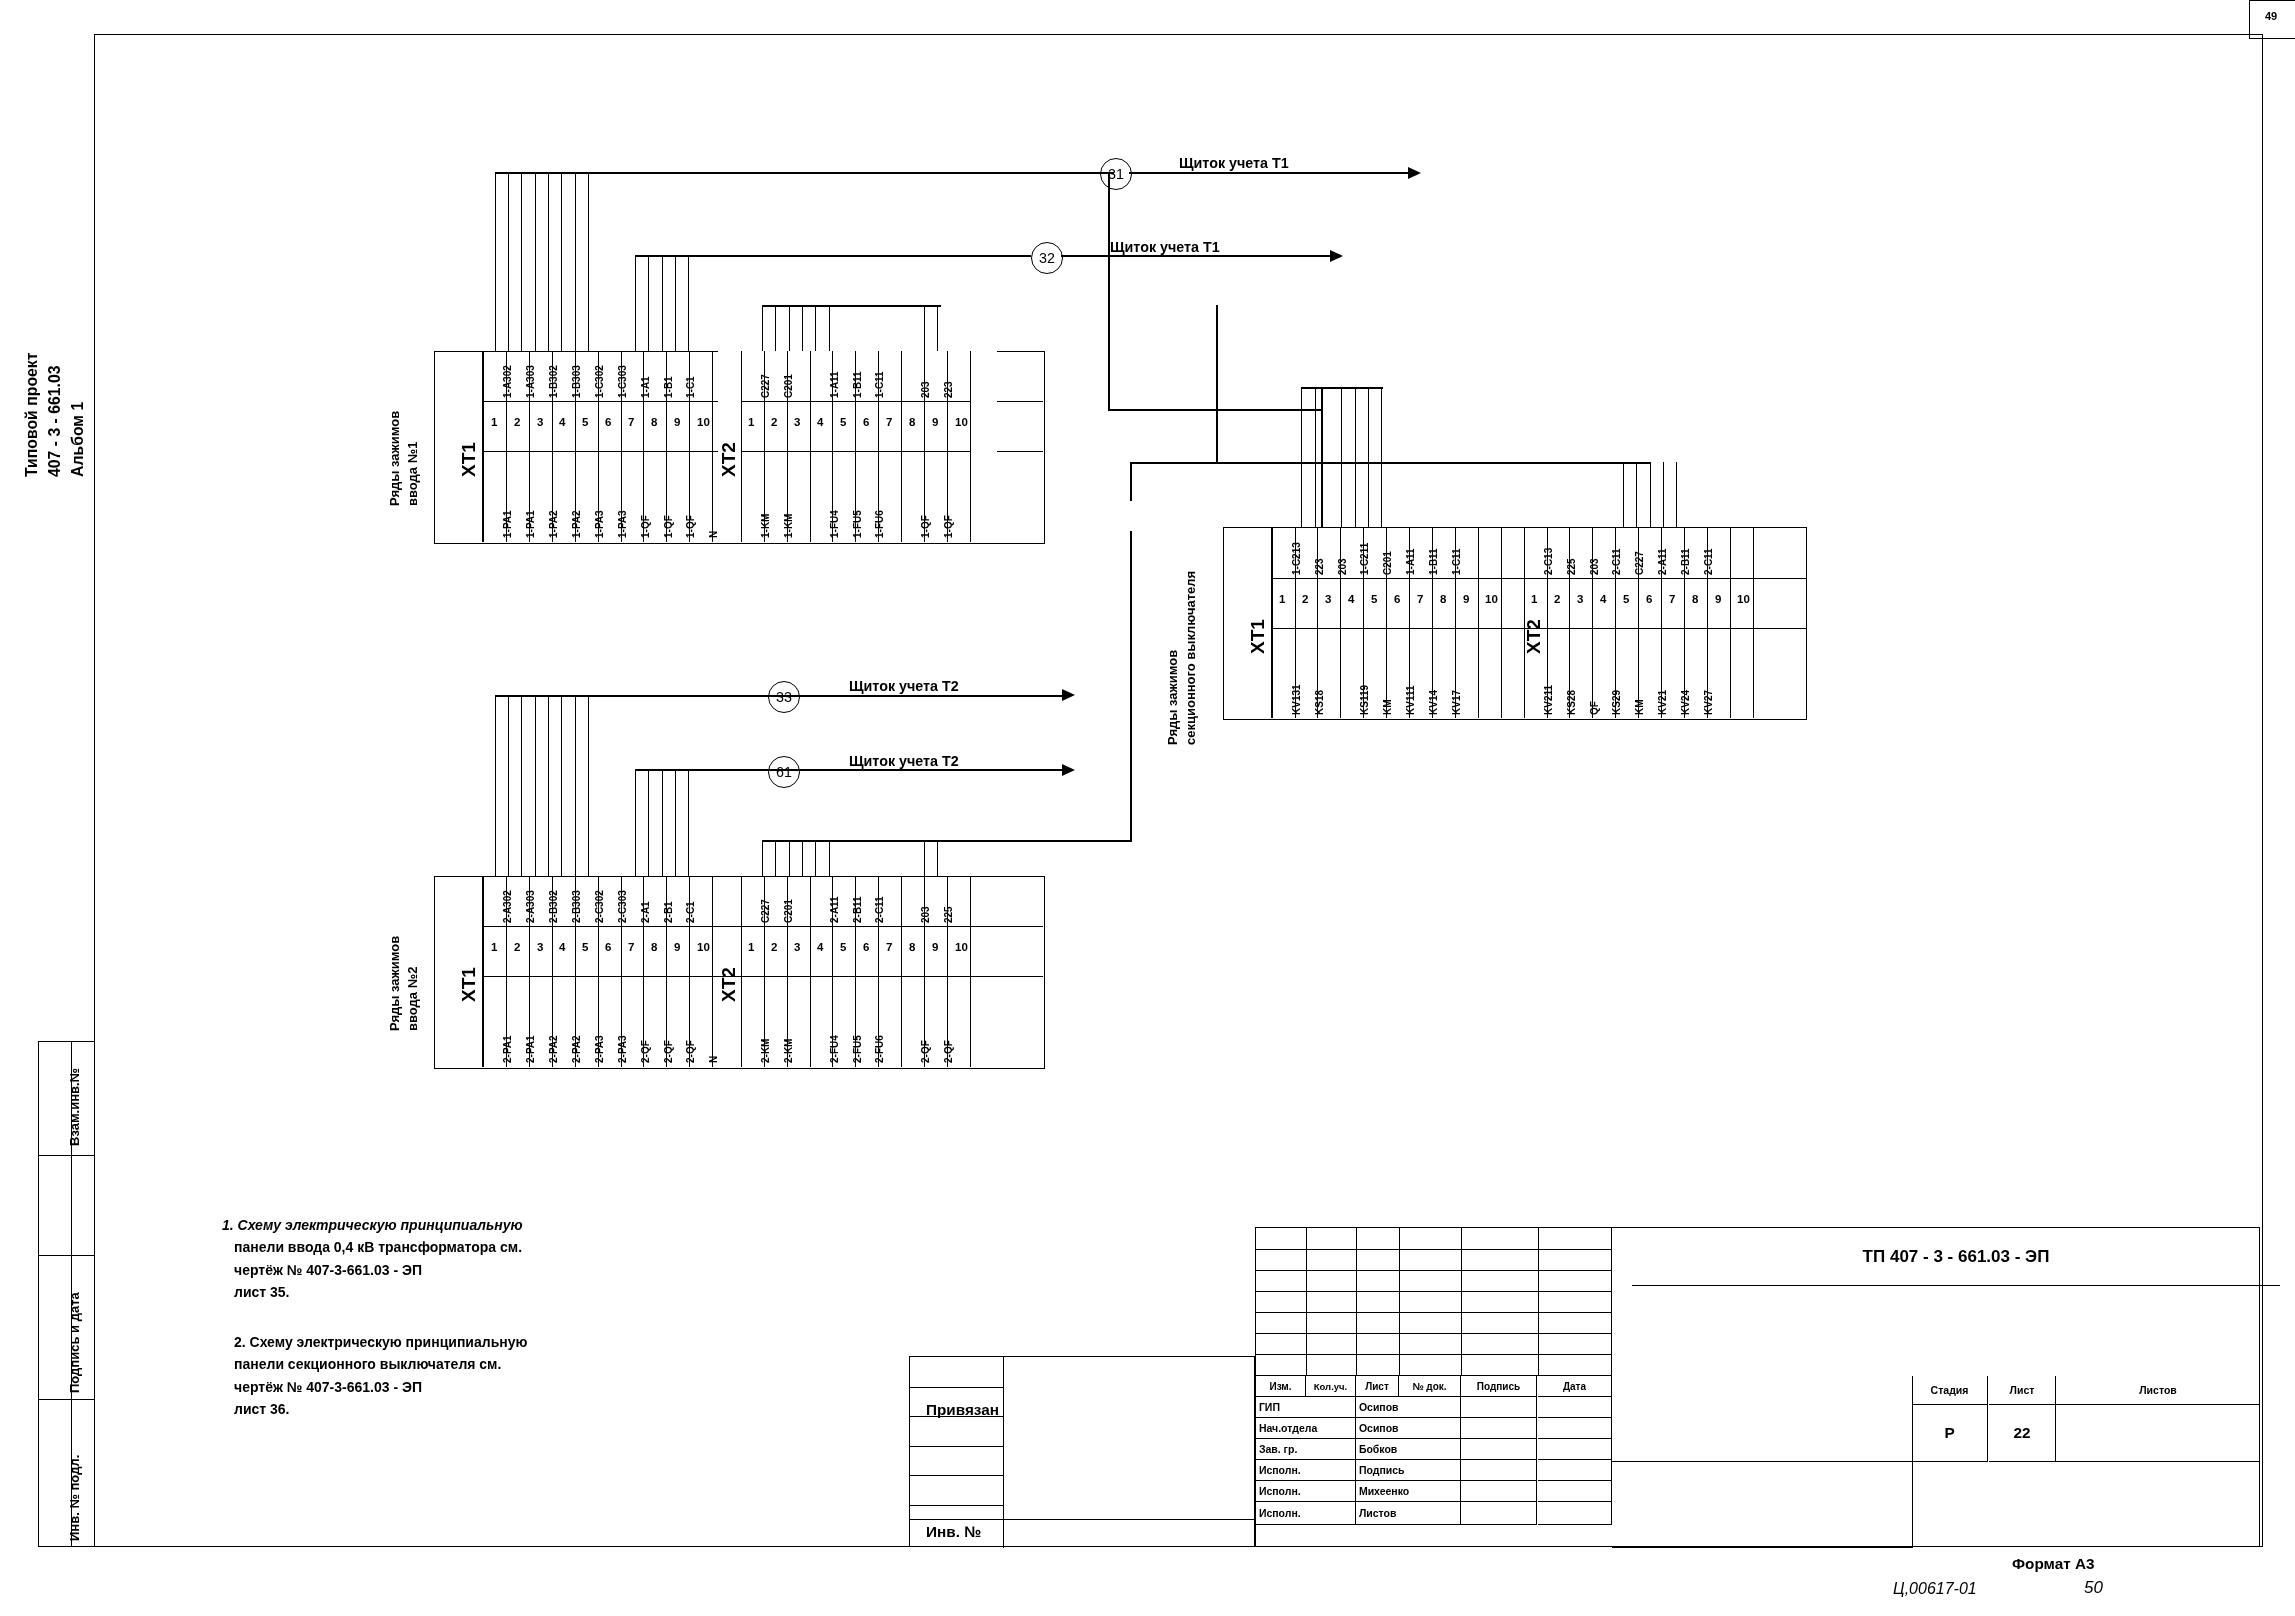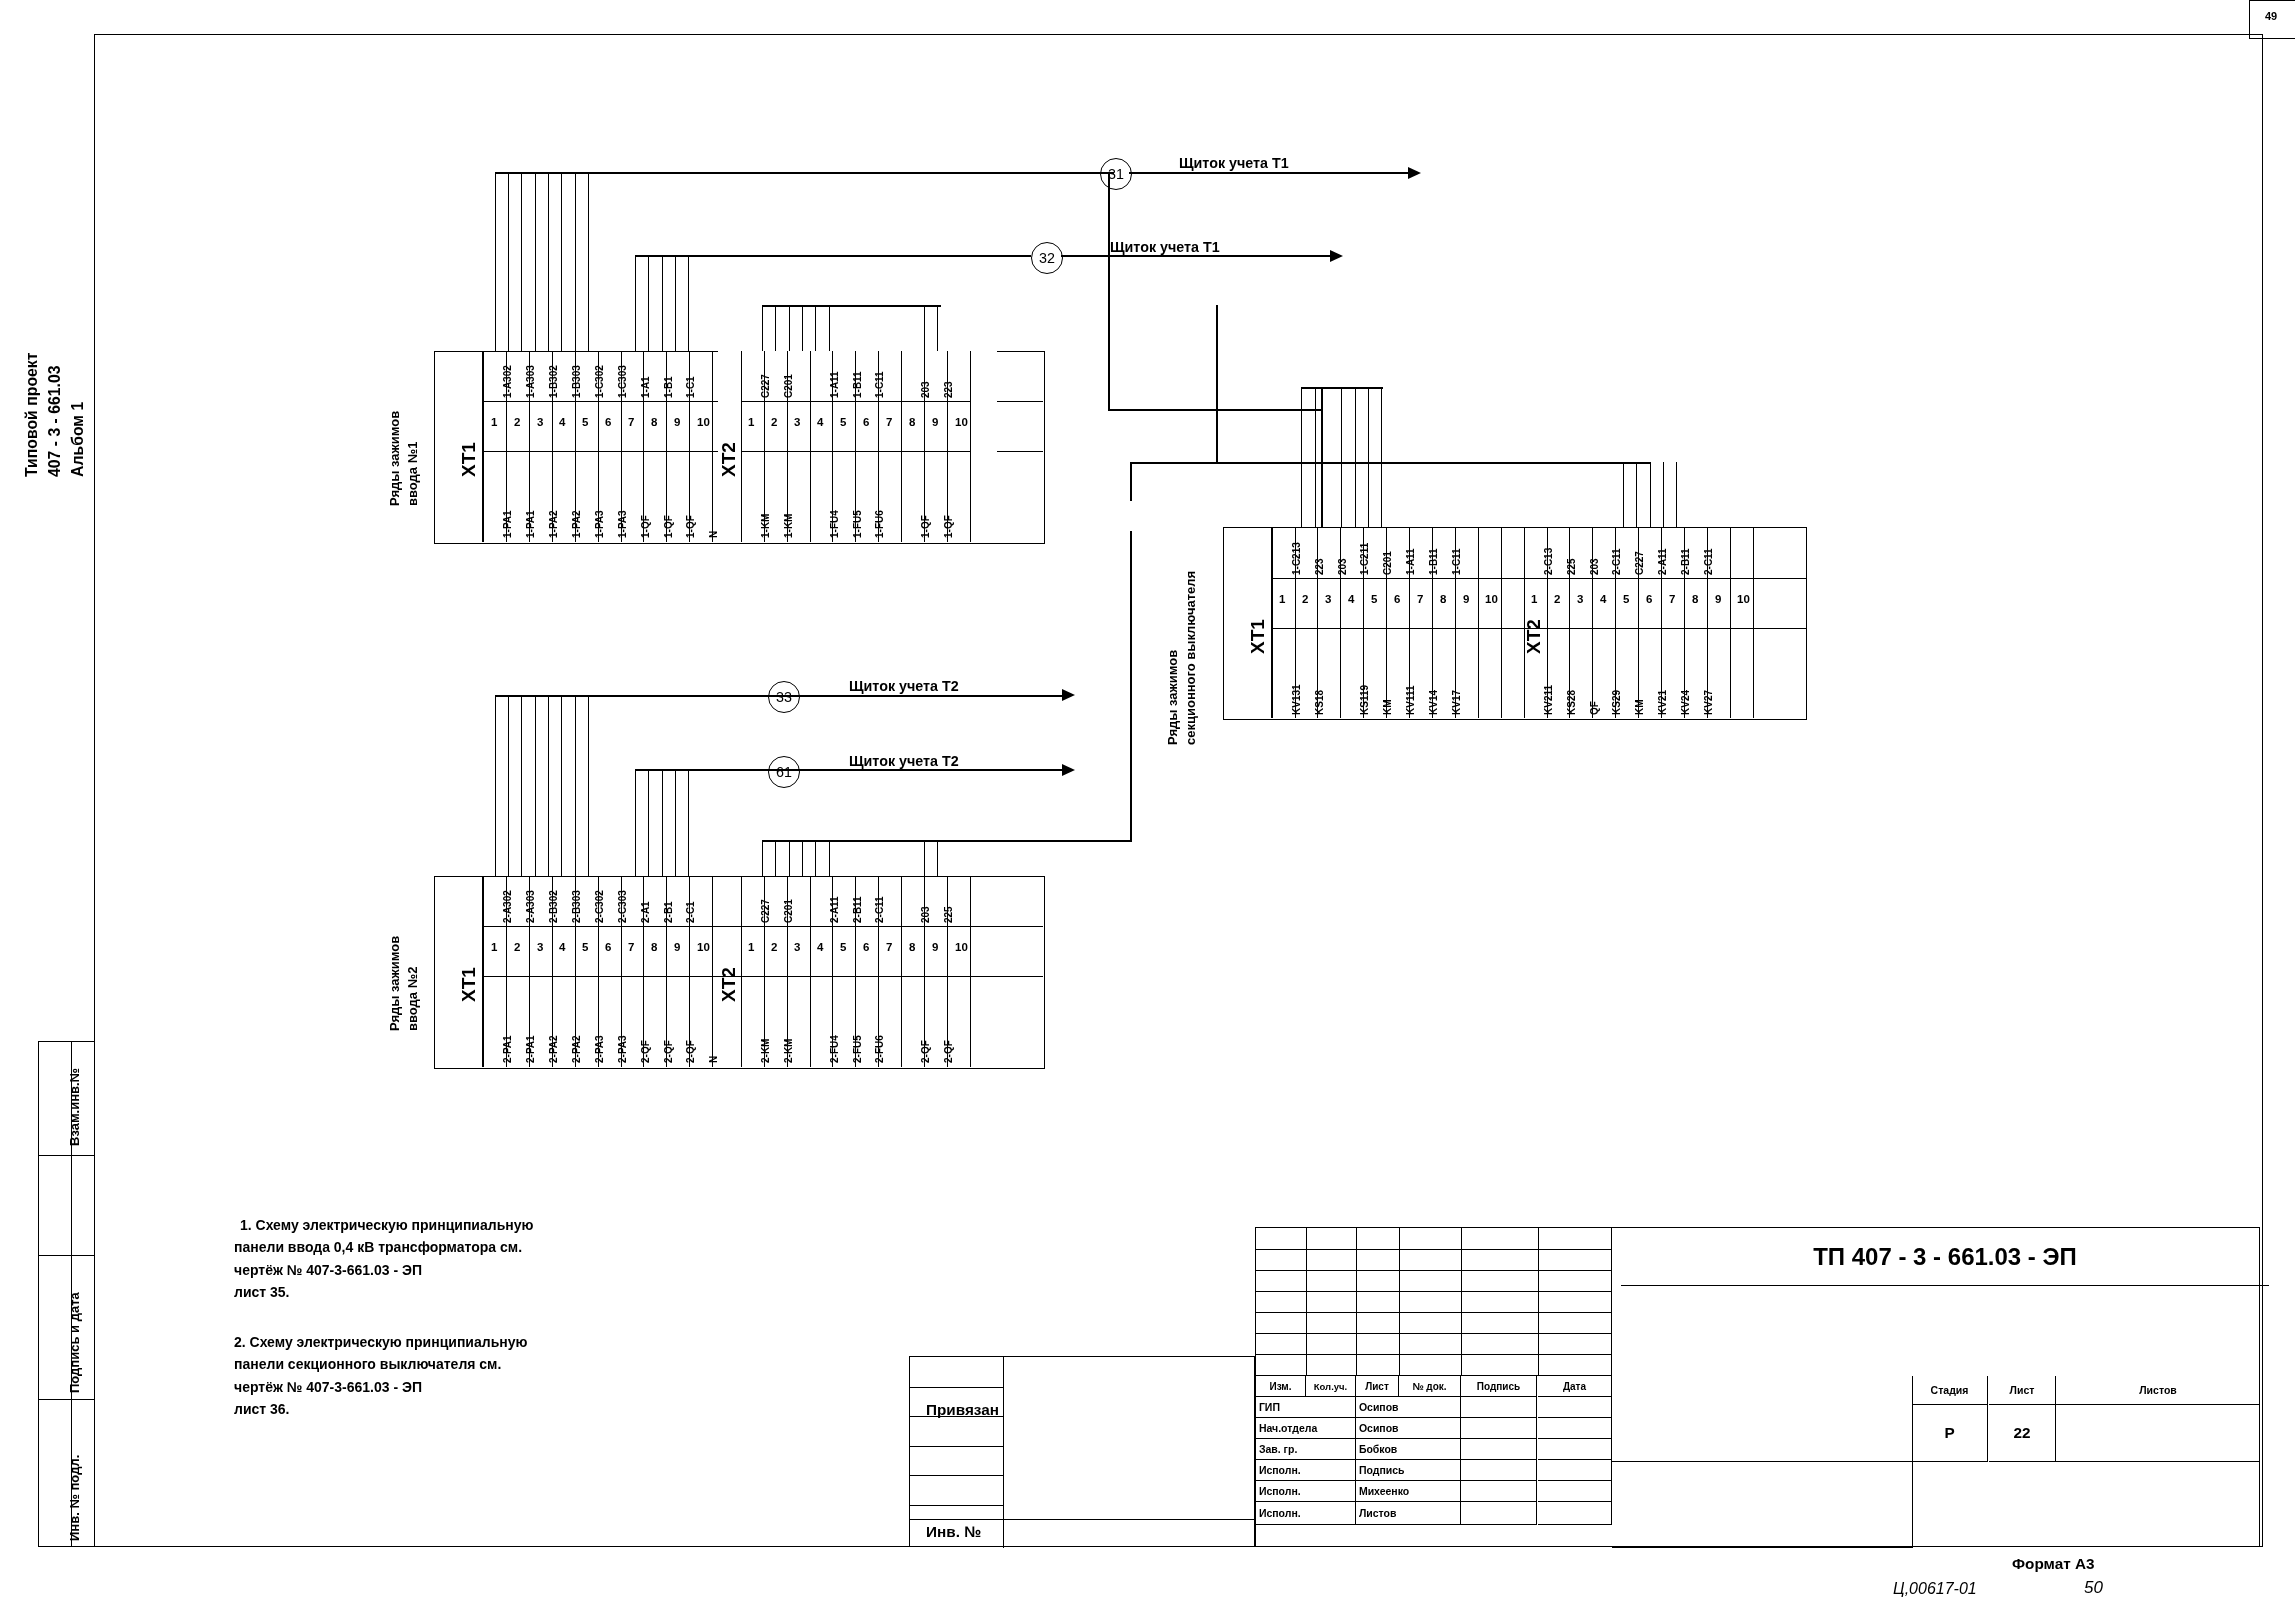--- a/index.html
+++ b/index.html
@@ -190,32 +190,32 @@
   <div class="txt b" style="left:849px;top:678px;font-size:14.3px;">Щиток учета Т2</div>
   <div class="arrowline" style="left:797px;top:695px;width:267px;"></div>
   <div class="arrowhead" style="left:1062px;top:689px;"></div>
 
   <div class="arrowline" style="left:635px;top:769px;width:133px;"></div>
   <div class="circnum" style="left:768px;top:756px;">61</div>
   <div class="txt b" style="left:849px;top:753px;font-size:14.3px;">Щиток учета Т2</div>
   <div class="arrowline" style="left:797px;top:769px;width:267px;"></div>
   <div class="arrowhead" style="left:1062px;top:764px;"></div>
 
-  <div class="note b" style="left:240px;top:1215px;">1. Схему электрическую принципиальную</div>
+  <div class="note b" style="left:222px;top:1215px;font-style:italic;">1. Схему электрическую принципиальную</div>
   <div class="note b" style="left:234px;top:1237px;">панели ввода 0,4 кВ трансформатора см.</div>
   <div class="note b" style="left:234px;top:1260px;">чертёж № 407-3-661.03 - ЭП</div>
   <div class="note b" style="left:234px;top:1282px;">    лист 35.</div>
   <div class="note b" style="left:234px;top:1332px;">2. Схему электрическую принципиальную</div>
   <div class="note b" style="left:234px;top:1354px;">панели секционного выключателя см.</div>
   <div class="note b" style="left:234px;top:1377px;">чертёж № 407-3-661.03 - ЭП</div>
   <div class="note b" style="left:234px;top:1399px;">    лист 36.</div>
 
   <div class="tbl" style="left:1255px;top:1227px;width:1005px;height:320px;">
 
-    <div class="cellb ctr b" style="left:365px;top:0;width:648px;height:58px;font-size:24px;border-right:none;">ТП  407 - 3 - 661.03 - ЭП</div>
+    <div class="cellb ctr b" style="left:376px;top:0;width:648px;height:58px;font-size:17px;border-right:none;">ТП  407 - 3 - 661.03 - ЭП</div>
 
     <div class="cellb" style="left:0;top:0;width:356px;height:148px;"></div>
     <div class="line" style="left:0;top:21px;width:356px;height:1px;"></div>
     <div class="line" style="left:0;top:42px;width:356px;height:1px;"></div>
     <div class="line" style="left:0;top:63px;width:356px;height:1px;"></div>
     <div class="line" style="left:0;top:84px;width:356px;height:1px;"></div>
     <div class="line" style="left:0;top:105px;width:356px;height:1px;"></div>
     <div class="line" style="left:0;top:126px;width:356px;height:1px;"></div>
     <div class="line" style="left:50px;top:0;width:1px;height:148px;"></div>
     <div class="line" style="left:100px;top:0;width:1px;height:148px;"></div>

